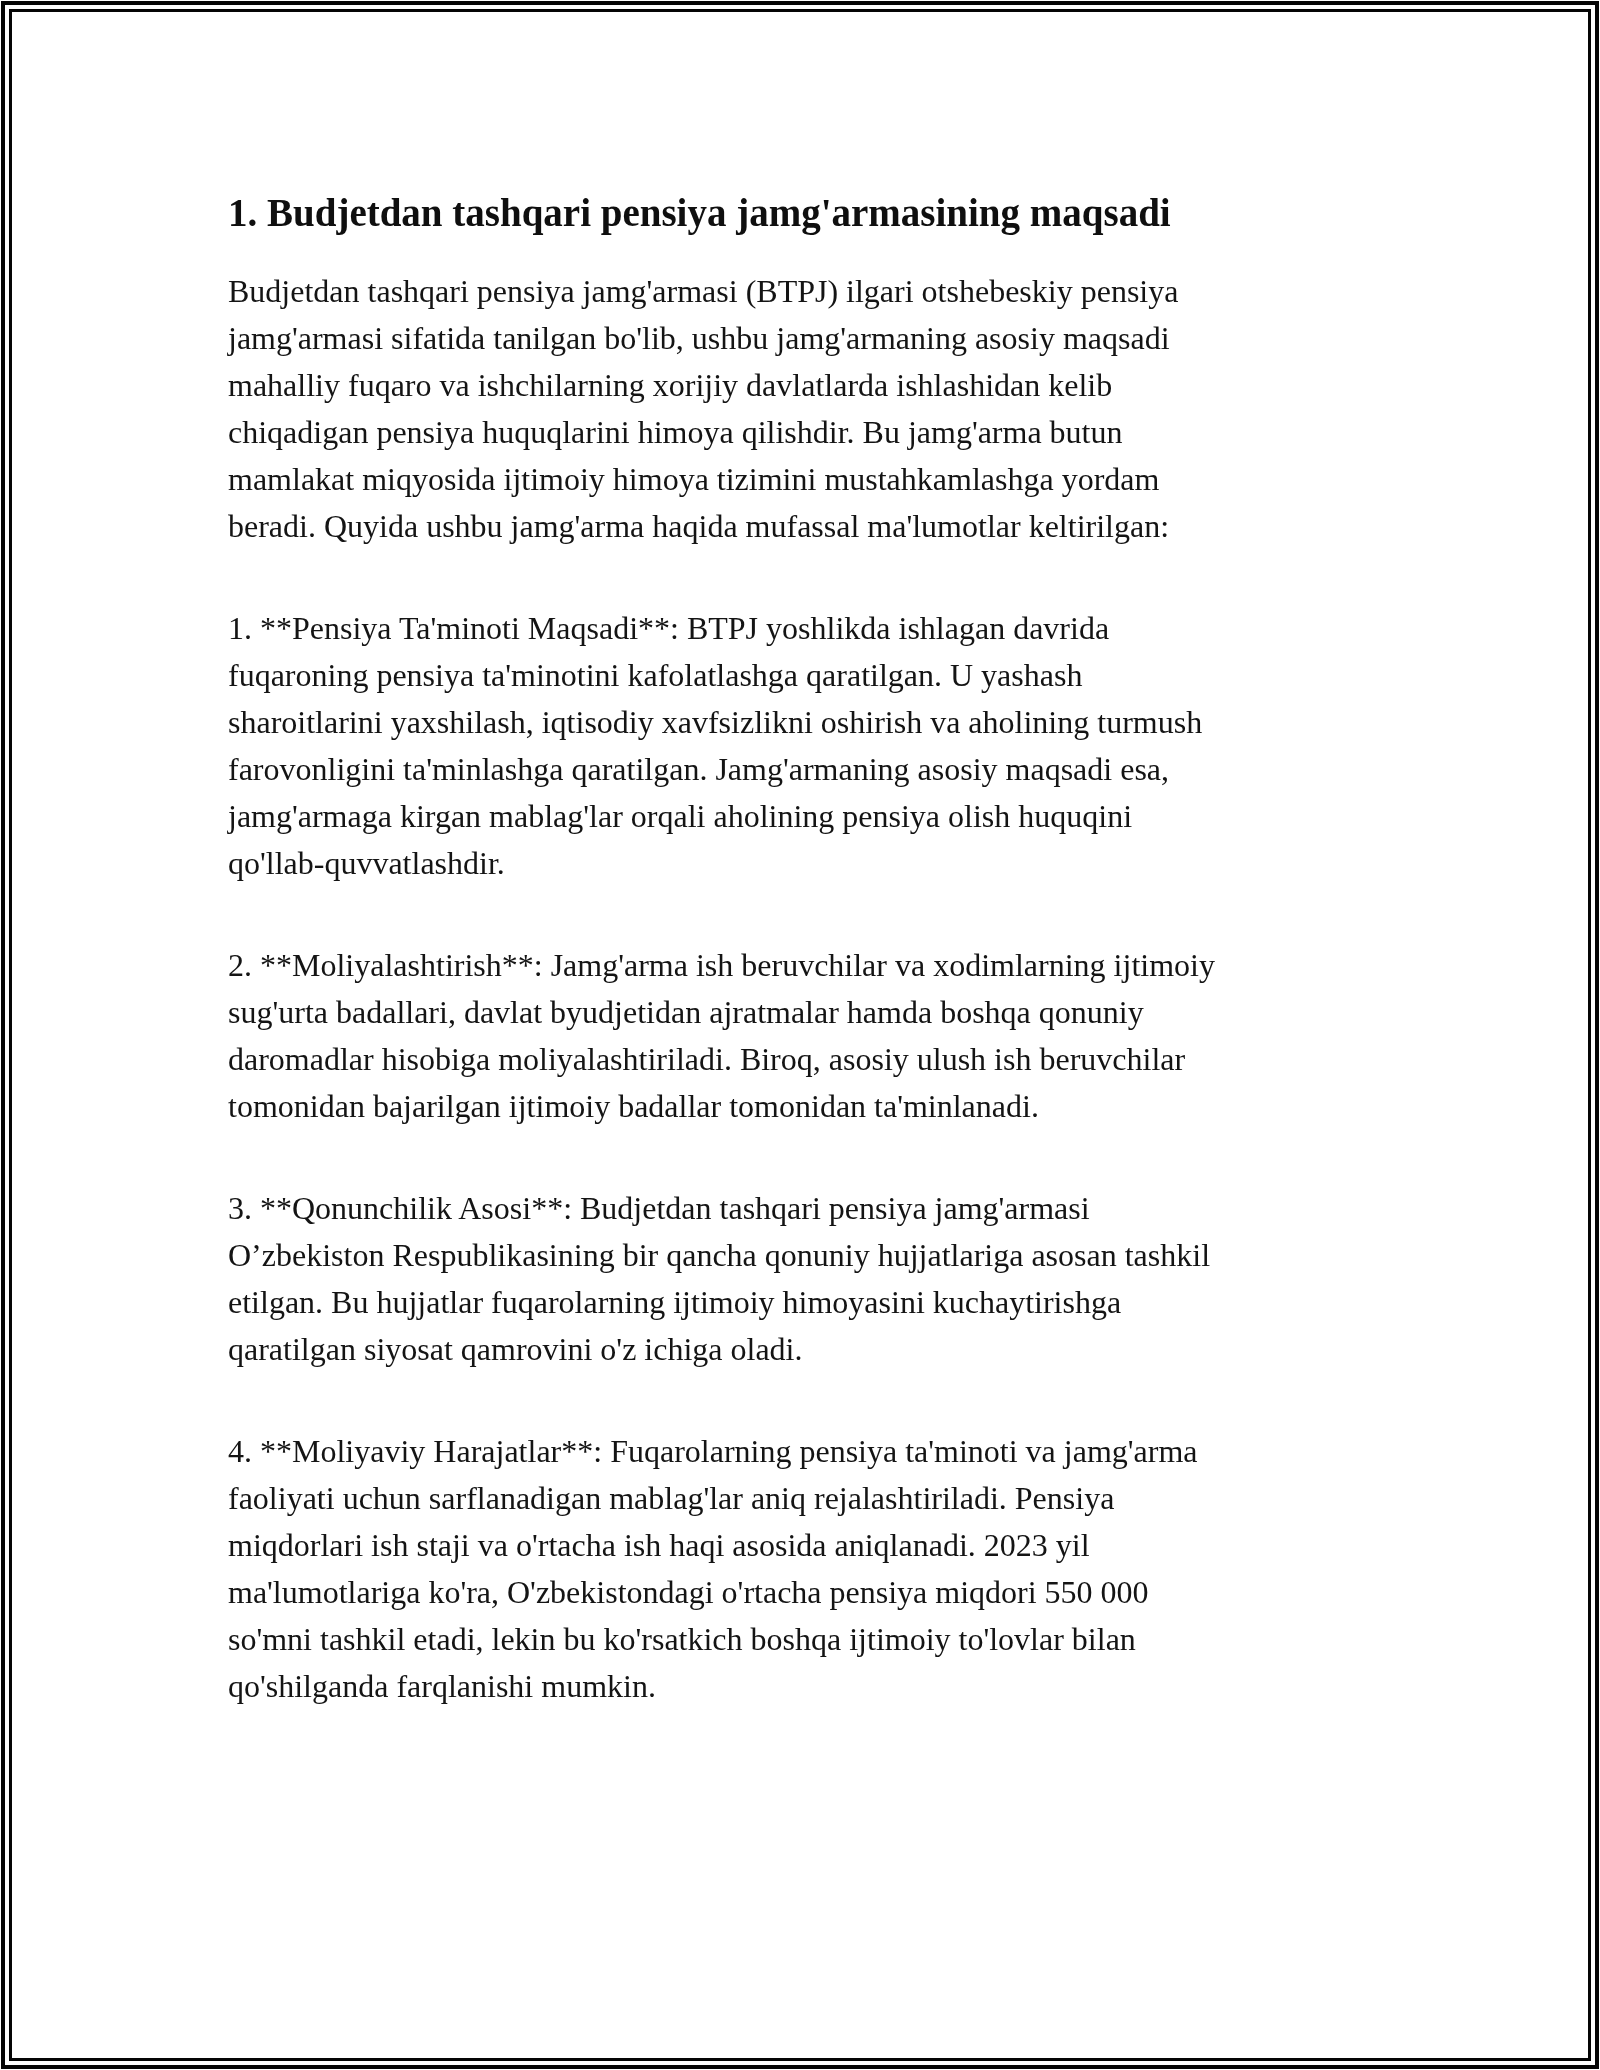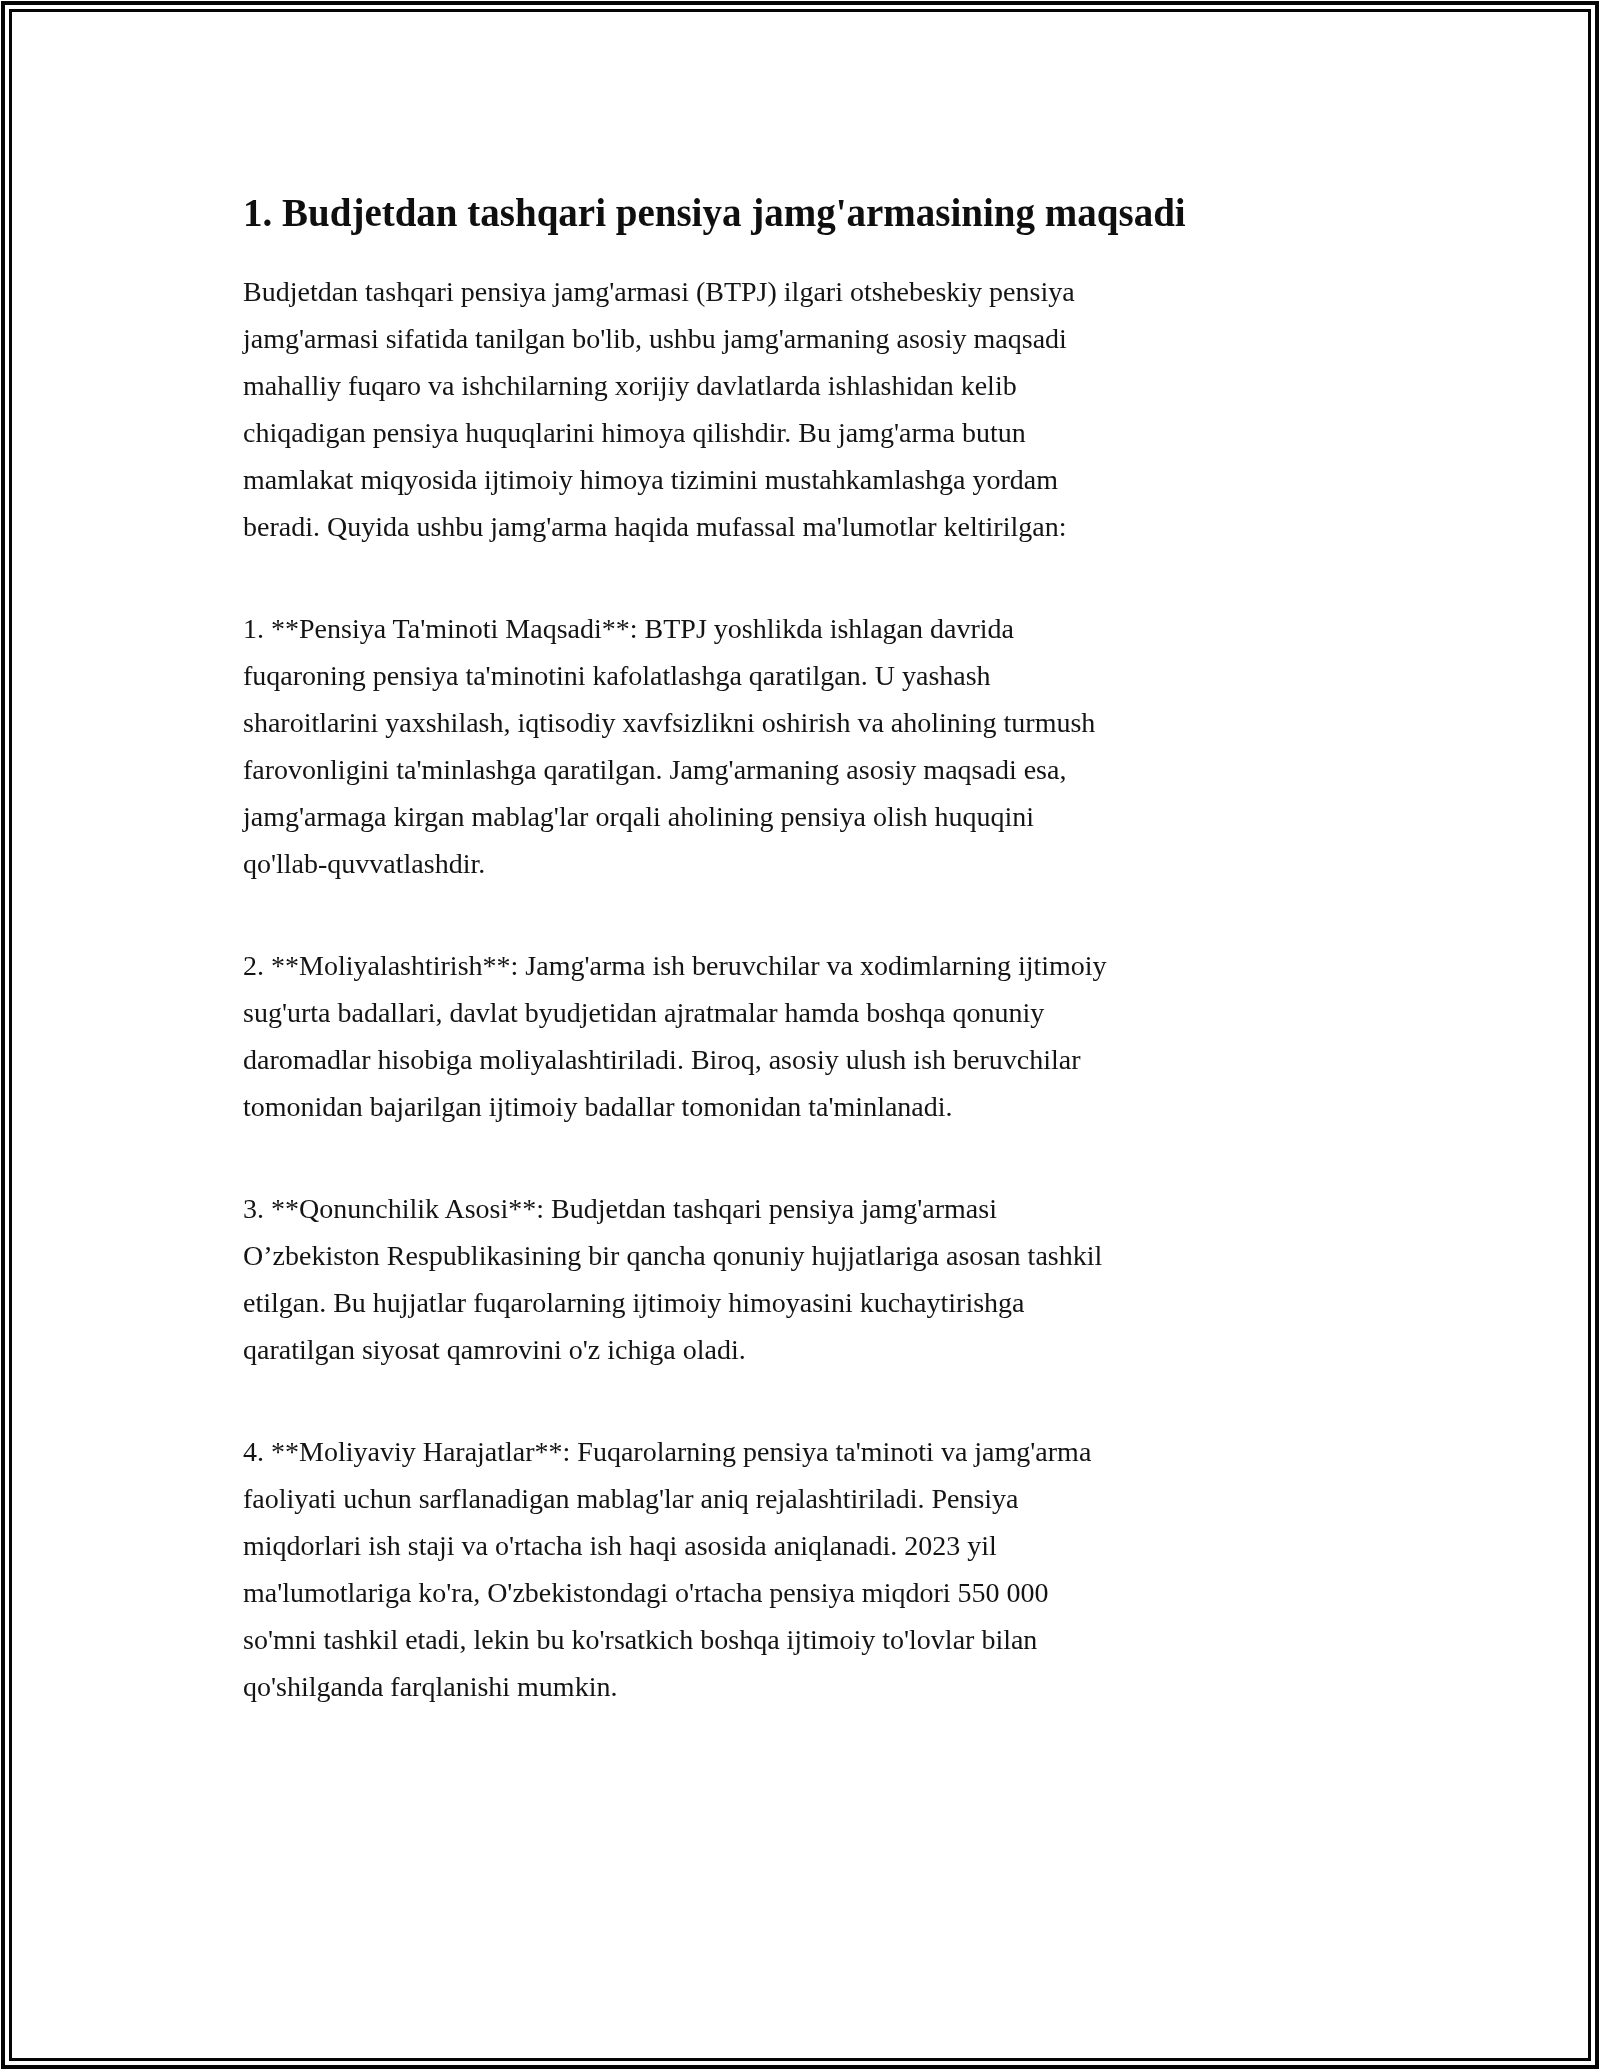--- a/index.html
+++ b/index.html
@@ -23,35 +23,35 @@
     pointer-events: none;
   }
   .frame-inner {
     position: absolute;
     inset: 9px;
     border: 3px solid #050505;
     pointer-events: none;
   }
   .content {
     position: absolute;
-    left: 243px;
+    left: 228px;
     top: 188px;
     width: 1130px;
   }
   .doc-title {
     margin: 0 0 31px 0;
     font-size: 39px;
     line-height: 49px;
     font-weight: bold;
     color: #0f0f0f;
     white-space: nowrap;
   }
   .doc-body p {
     margin: 0 0 55px 0;
-    font-size: 28px;
+    font-size: 32px;
     line-height: 47px;
     color: #141414;
     white-space: nowrap;
   }
   .doc-body p:last-child {
     margin-bottom: 0;
   }
 </style>
 </head>
 <body>

